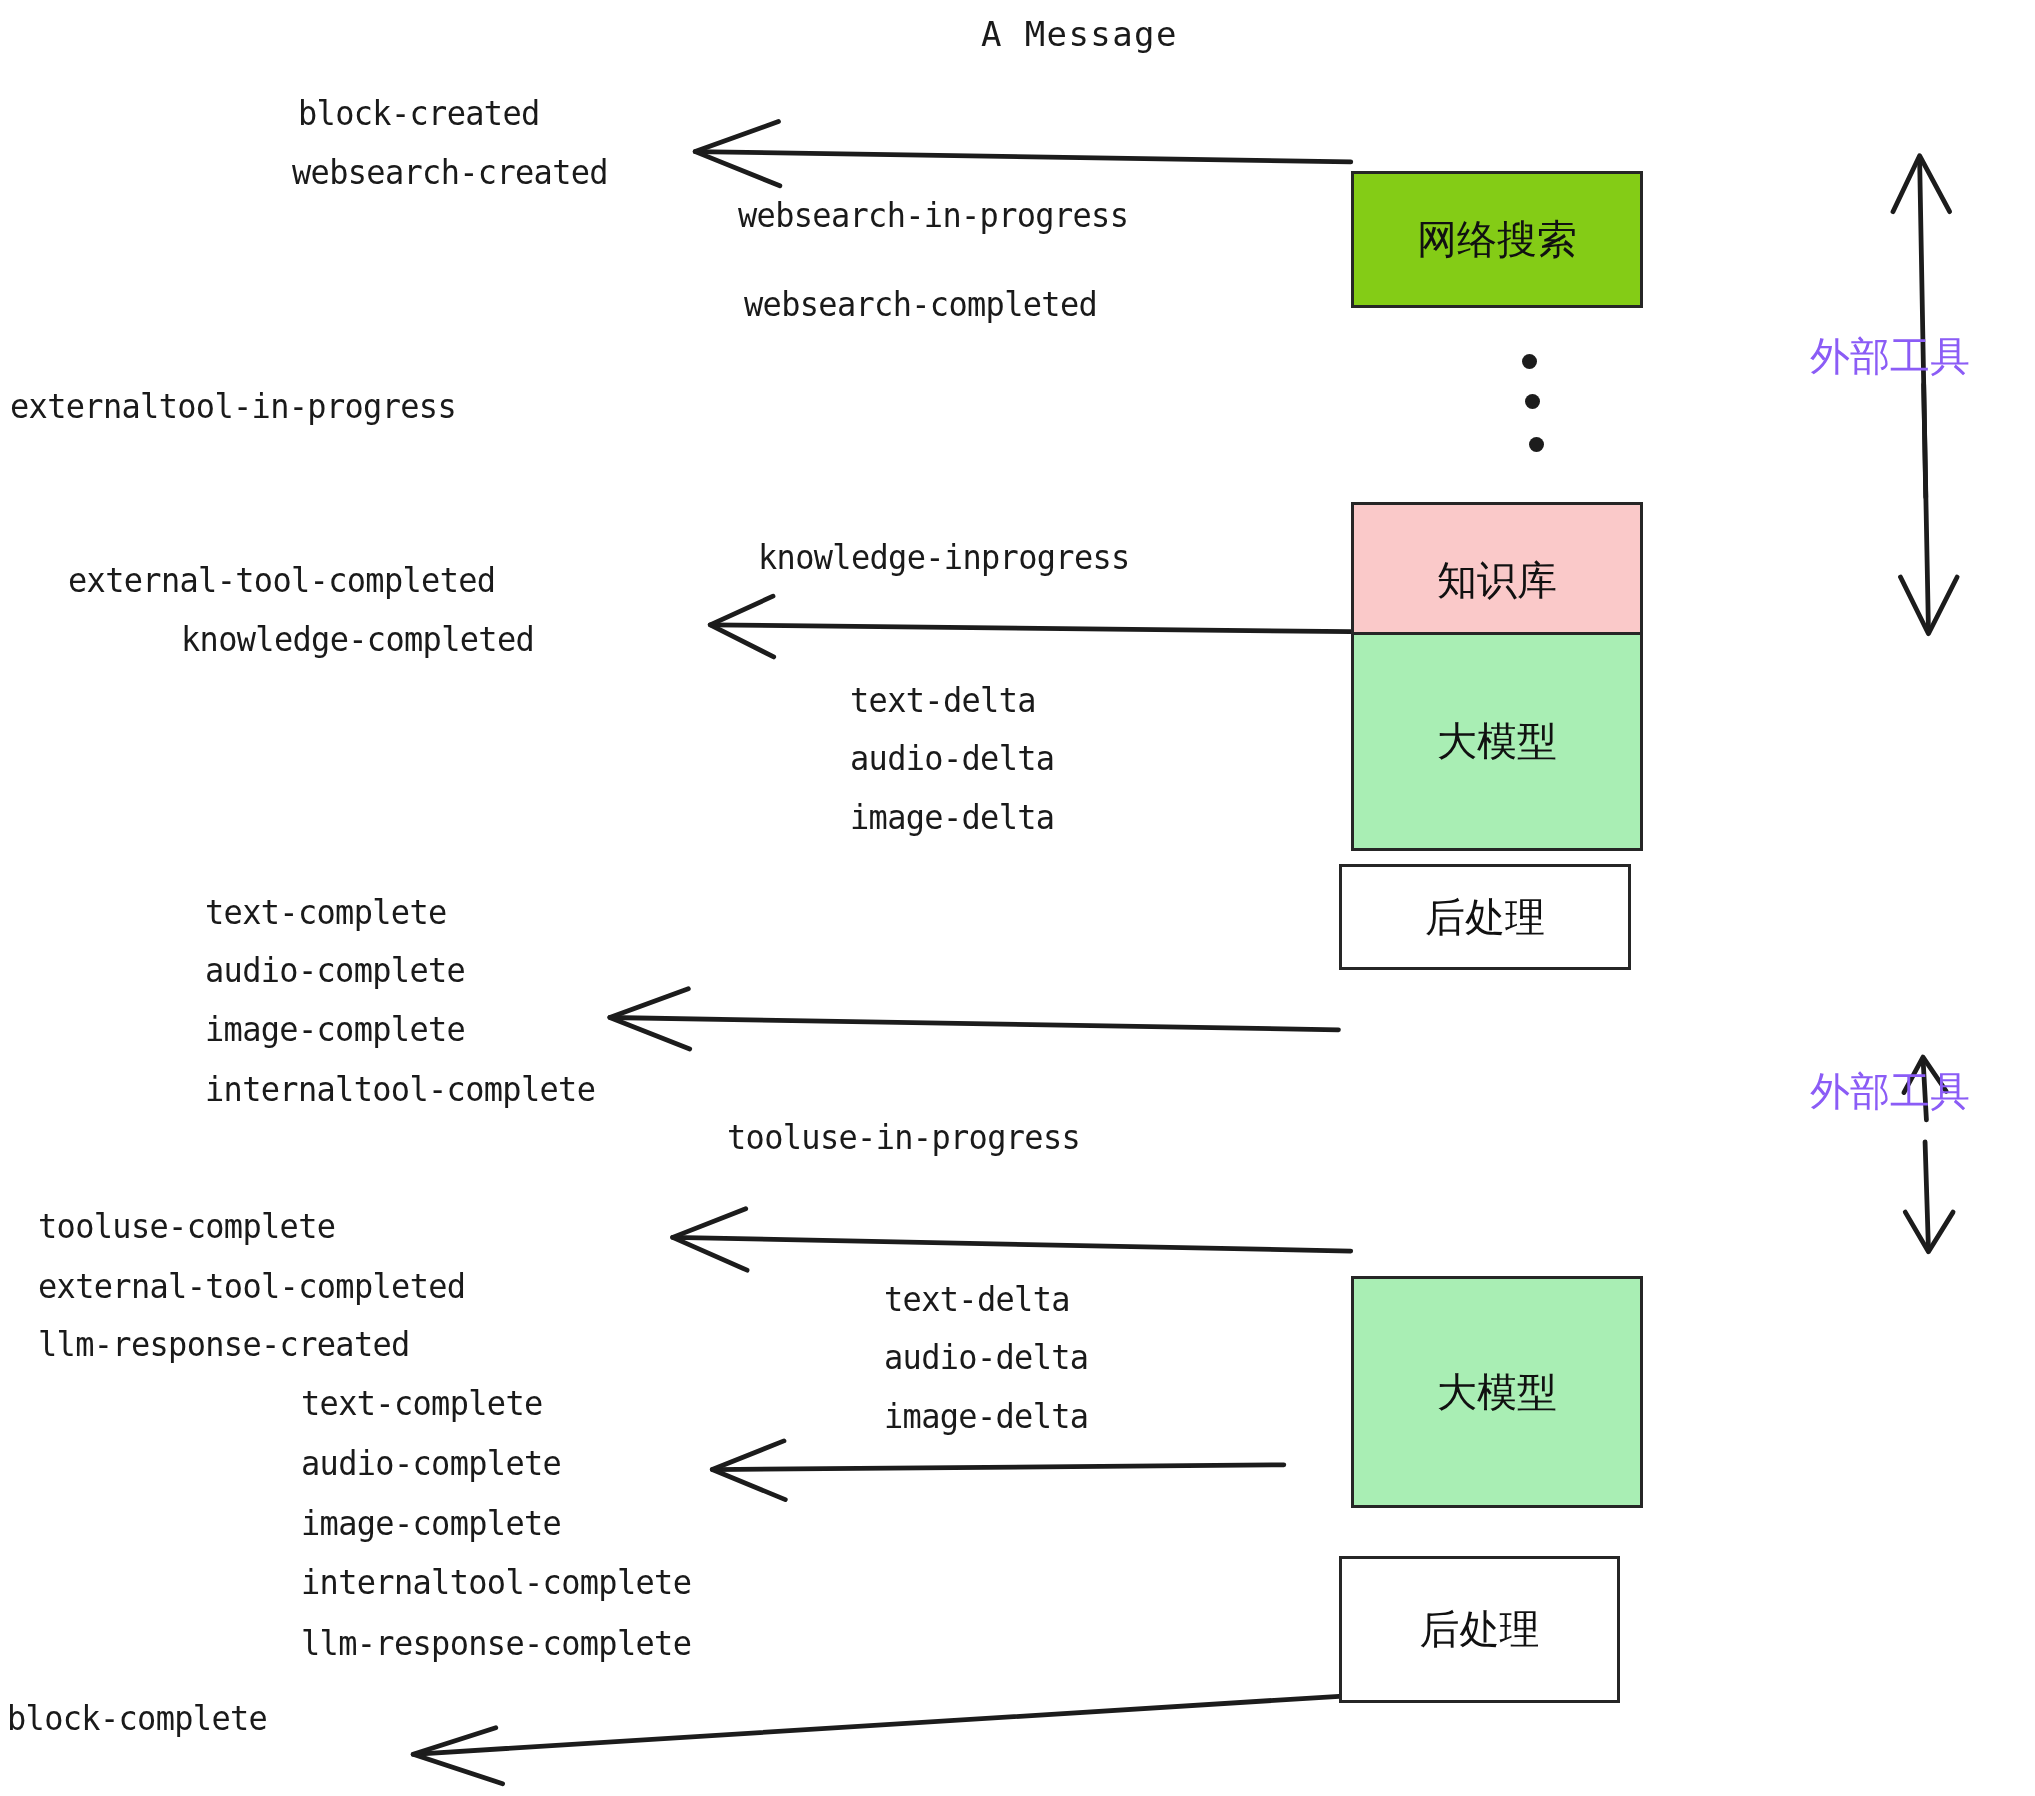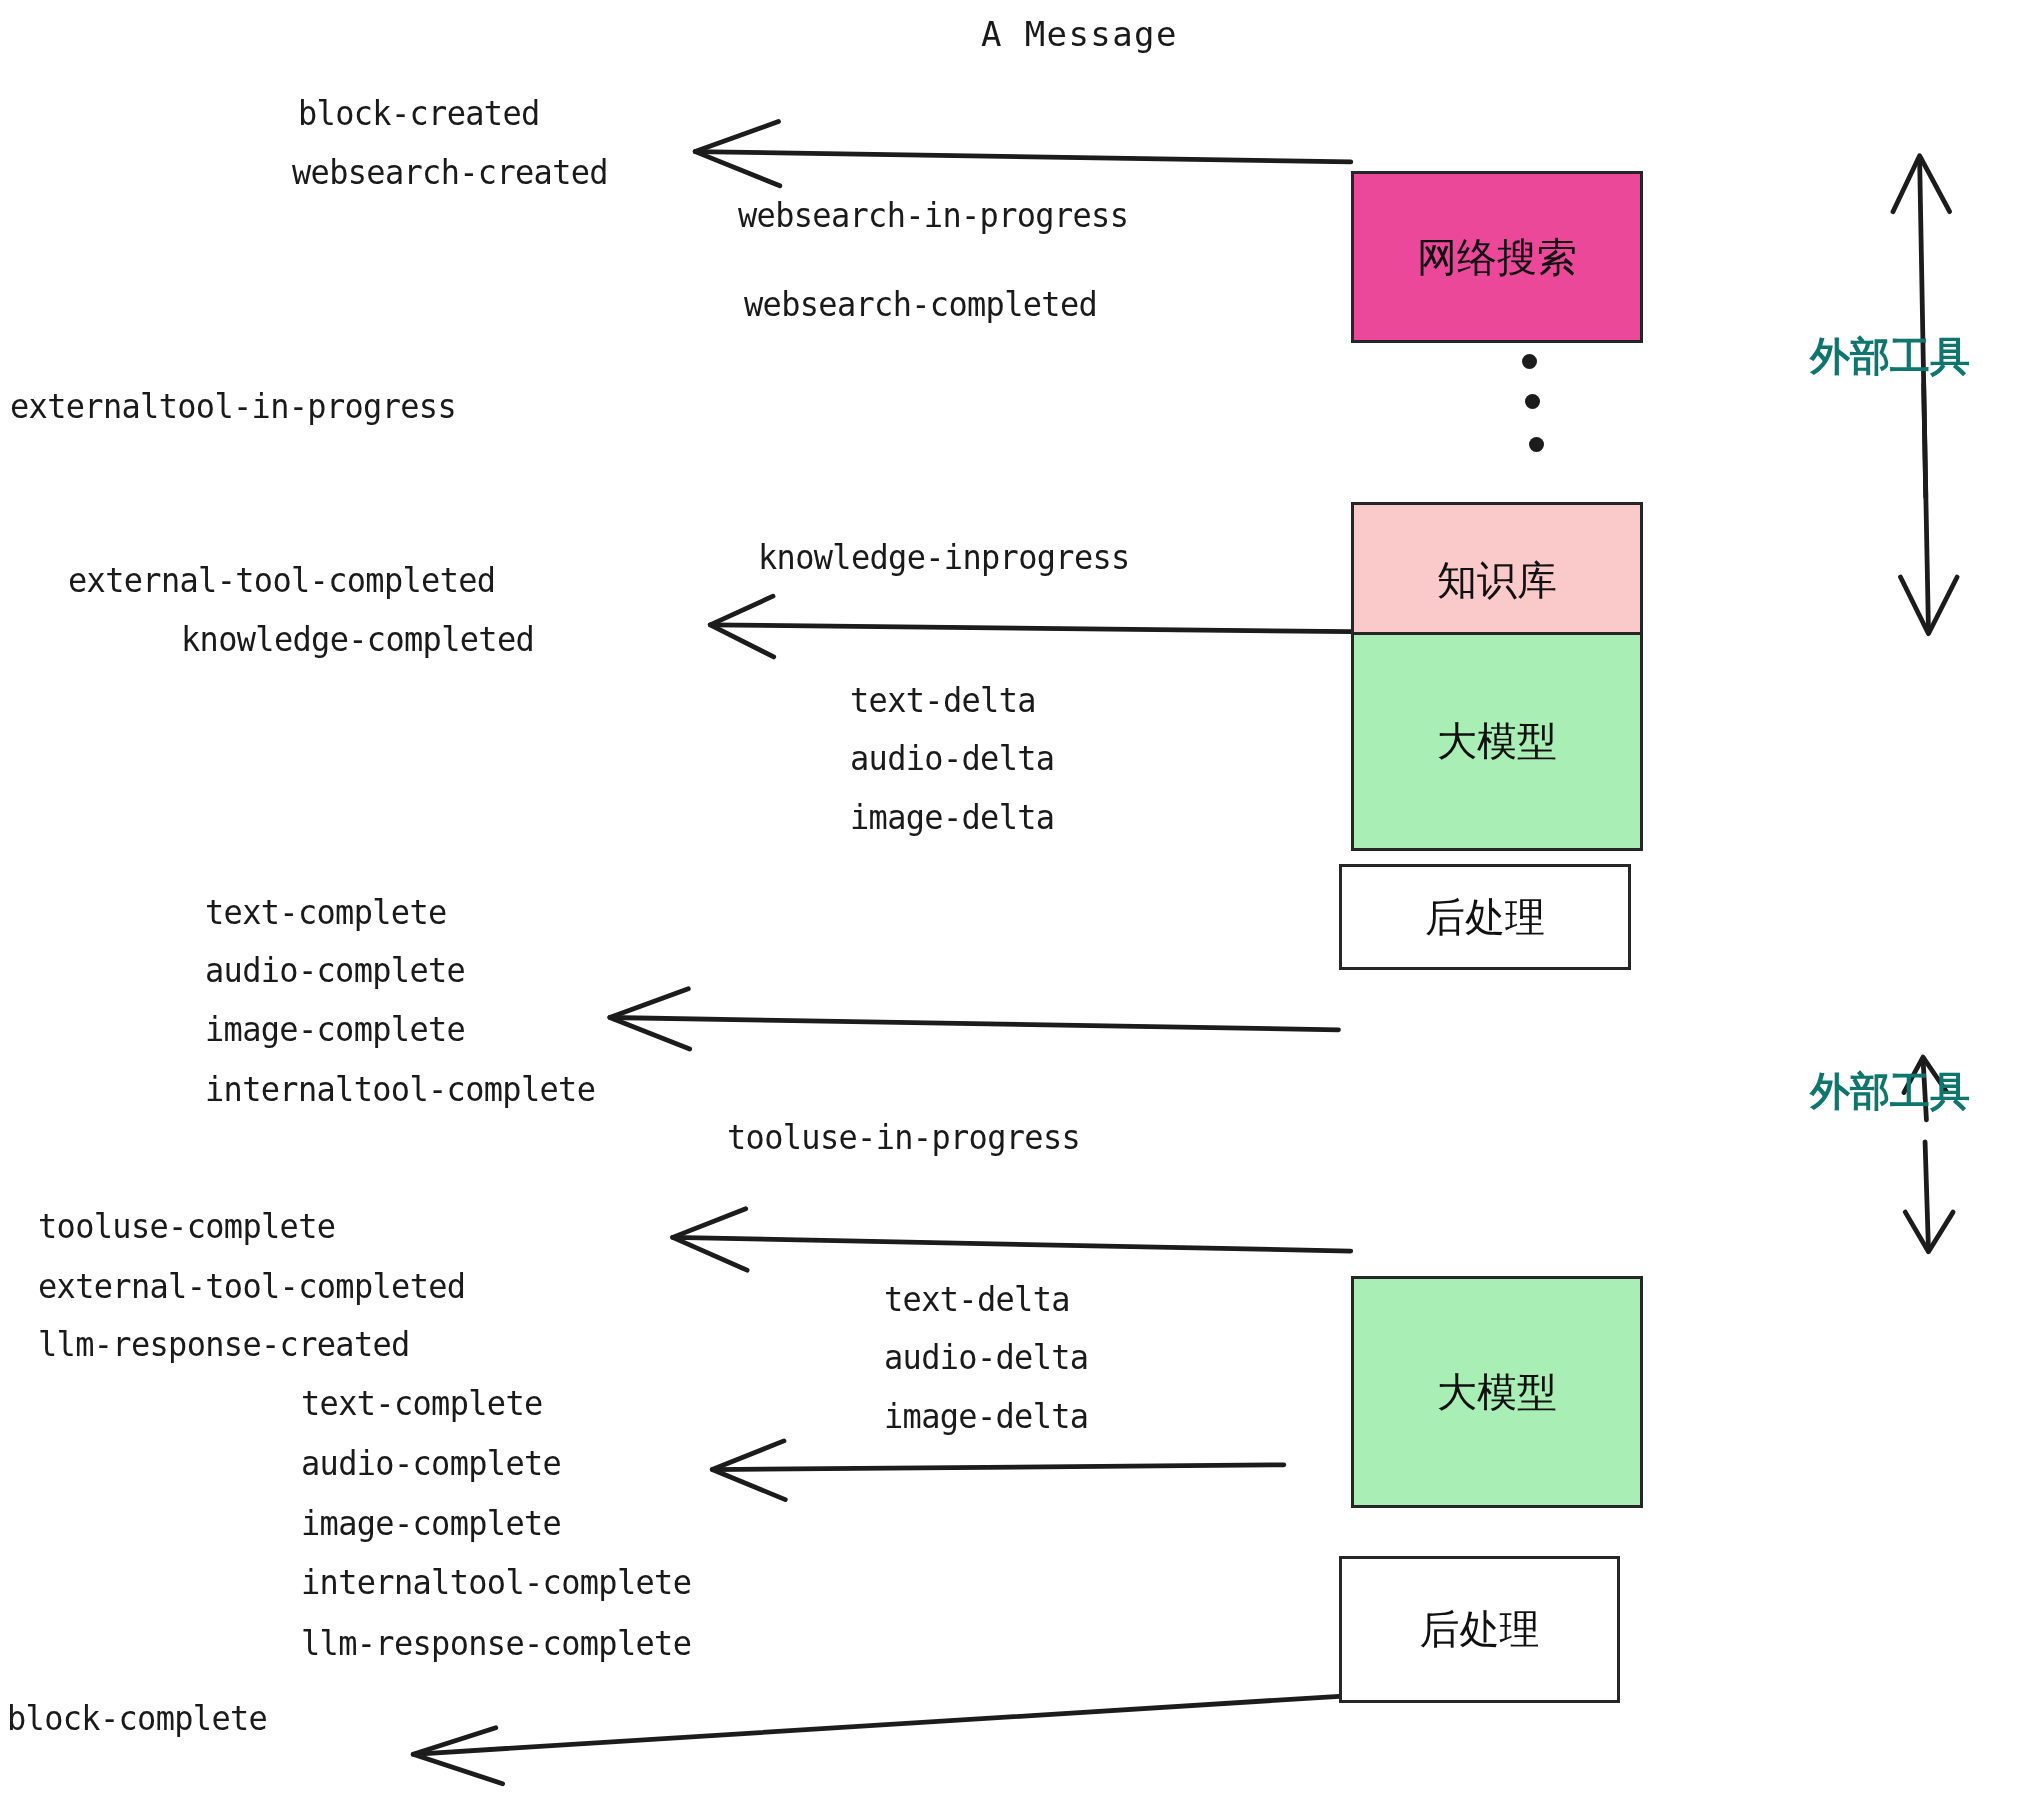--- a/index.html
+++ b/index.html
@@ -42,22 +42,21 @@
     color:#111;
   }
   .node.mono{ font-family:"DejaVu Sans Mono","Liberation Mono",monospace; font-size:36px;}
   .dots{position:absolute;}
   .dot{position:absolute;width:15px;height:15px;border-radius:50%;background:#1c1c1c;}
   .sidelbl{
     position:absolute;
     white-space:nowrap;
     font-family:"DejaVu Sans","Liberation Sans",sans-serif;
     font-size:40px;
-    color:#0f766e;
-    font-weight:bold;
+    color:#8b5cf6;
   }
   svg.overlay{position:absolute;left:0;top:0;width:2035px;height:1796px;pointer-events:none;}
 </style>
 </head>
 <body>
 
 <div id="stage">
 
   <div class="title" style="left:981px; top:13.7px;">A Message</div>
 
@@ -89,21 +88,21 @@
       <path d="M2783 845 L2824 928 L2866 845"></path>
 
       <path d="M2821 1640 L2816 1550"></path>
       <path d="M2788 1600 L2816 1548 L2850 1598"></path>
 
       <path d="M2819 1672 L2824 1830"></path>
       <path d="M2790 1775 L2824 1833 L2860 1775"></path>
     </g>
   </svg>
 
-  <div class="node" style="left: 1351px; top: 171px; width: 292px; height: 172px; background: #ec4899;">
+  <div class="node" style="left: 1351px; top: 171px; width: 292px; height: 137px; background: #84cc16;">
       <span>网络搜索</span>
     </div>
   <div class="node" style="left: 1351px; top: 502px; width: 292px; height: 157px; background: rgb(250, 201, 201);">
       <span>知识库</span>
     </div>
   <div class="node" style="left: 1351px; top: 632px; width: 292px; height: 219px; background: rgb(169, 238, 180);">
       <span>大模型</span>
     </div>
   <div class="node" style="left: 1339px; top: 864px; width: 292px; height: 106px; background: rgb(255, 255, 255);">
       <span>后处理</span>

